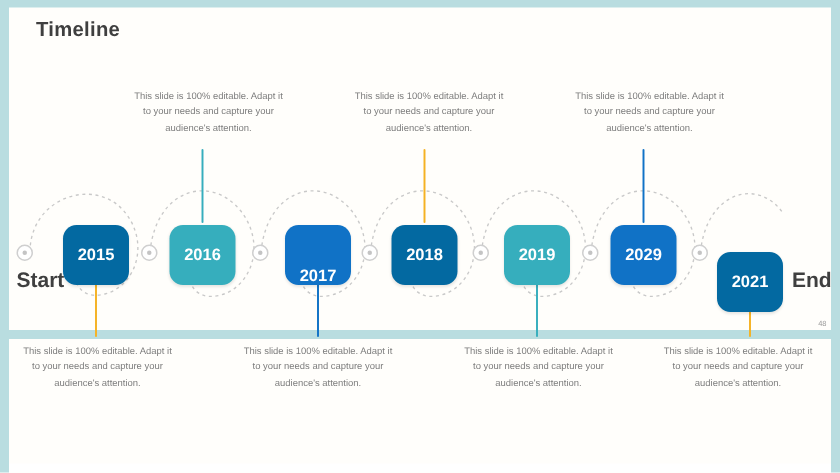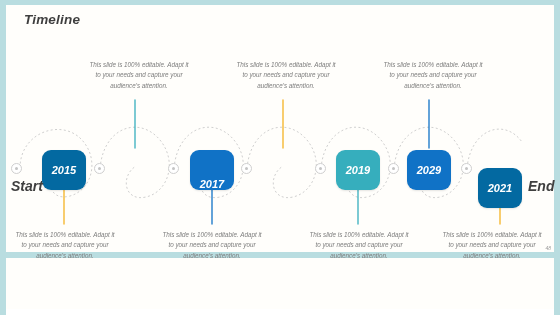--- a/index.html
+++ b/index.html
@@ -2,22 +2,22 @@
 <html><head>
 <meta charset="utf-8">
 <style>
   html,body{margin:0;padding:0;}
   body{
     width:560px;height:315px;overflow:hidden;
     font-family:"Liberation Sans", sans-serif;
     background:#ffffff;
   }
   .slide{
-    position:relative;width:560px;height:258px;
-    background:#ffffff;box-sizing:border-box;font-style:italic;
+    position:relative;width:560px;height:226px;
+    background:#ffffff;box-sizing:border-box;
   }
   
   .strip-top{position:absolute;left:0;top:0;width:560px;height:5px;background:#b9dde0;}
   .strip-bottom{position:absolute;left:0;bottom:0;width:560px;height:6px;background:#b9dde0;}
   .strip-left{position:absolute;left:0;top:0;width:6px;height:315px;background:#b9dde0;}
   .strip-right{position:absolute;right:0;top:0;width:6px;height:315px;background:#b9dde0;}
   .inner-white{position:absolute;left:6px;top:5px;width:548px;height:304px;background:#fffefb;}
 
   .title{
     position:absolute;left:24px;top:12px;
@@ -101,22 +101,28 @@
     <div class="node" style="left:94px;top:163px;"></div>
     <div class="node" style="left:168px;top:163px;"></div>
     <div class="node" style="left:241px;top:163px;"></div>
     <div class="node" style="left:315px;top:163px;"></div>
     <div class="node" style="left:388px;top:163px;"></div>
     <div class="node" style="left:461px;top:163px;"></div>
 
     <div class="ybox c-orange" style="left:42px;top:150px;">
       <span>2015</span>
     </div>
+    <div class="ybox c-teal" style="left:113px;top:150px;">
+      <span>2016</span>
+    </div>
     <div class="ybox c-blue" style="left:190px;top:150px;align-items:flex-end;">
       <span>2017</span>
+    </div>
+    <div class="ybox c-orange" style="left:261px;top:150px;">
+      <span>2018</span>
     </div>
     <div class="ybox c-teal" style="left:336px;top:150px;">
       <span>2019</span>
     </div>
     <div class="ybox c-blue" style="left:407px;top:150px;">
       <span>2029</span>
     </div>
     <div class="ybox c-orange" style="left:478px;top:150px;margin-top:18px;">
       <span>2021</span>
     </div>

